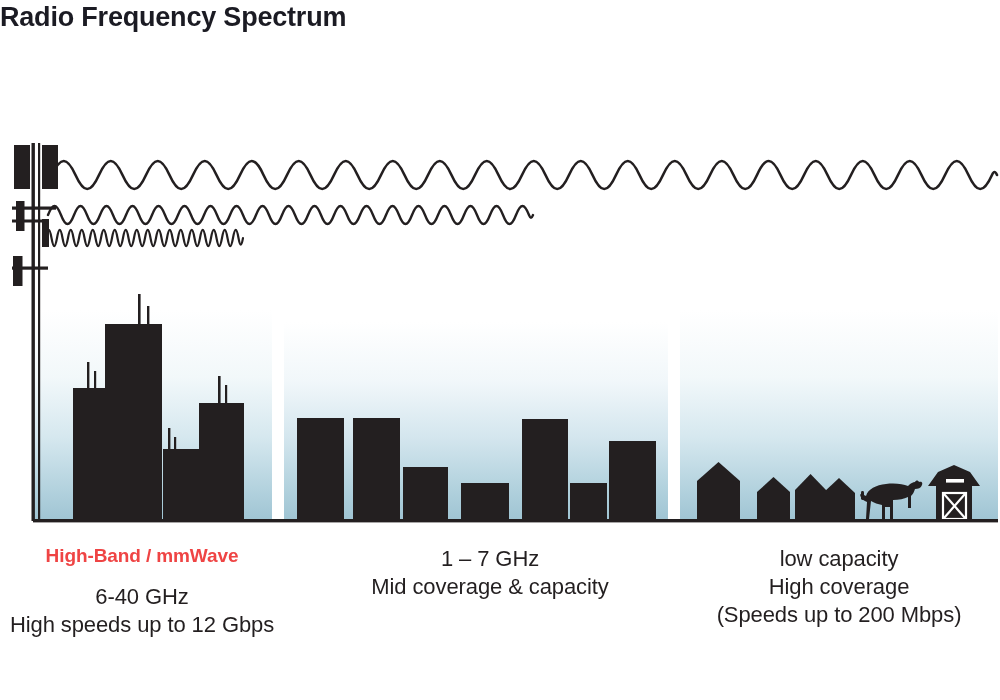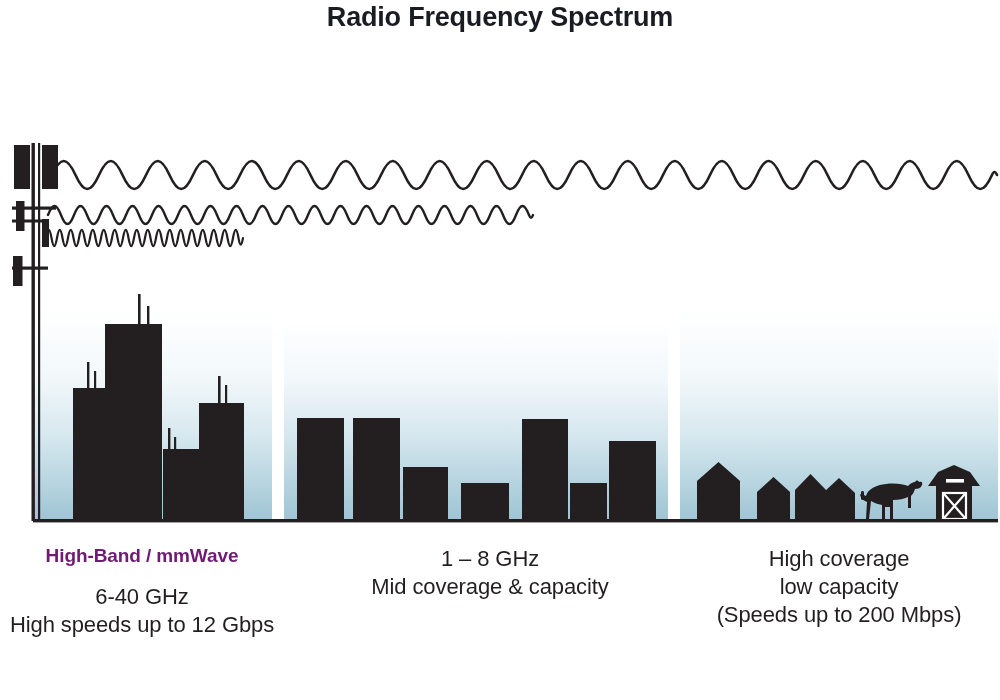--- a/index.html
+++ b/index.html
@@ -19,21 +19,21 @@
     position: absolute;
     left: 0; top: 0;
     width: 1000px;
     height: 700px;
   }
   .title {
     position: absolute;
     left: 0;
     top: 2px;
     width: 1000px;
-    text-align: center;
+    text-align: left;
     font-size: 27px;
     font-weight: bold;
     letter-spacing: -0.2px;
     color: #1b1b23;
   }
   svg.art {
     position: absolute;
     left: 0;
     top: 0;
     width: 1000px;
@@ -51,21 +51,21 @@
     position: absolute;
     top: 0;
     text-align: center;
   }
   .band-high { left: 0px;   width: 284px; }
   .band-mid  { left: 330px; width: 320px; }
   .band-low  { left: 678px; width: 322px; }
   .band-name {
     font-size: 19px;
     font-weight: bold;
-    color: #701a75;
+    color: #ef4444;
     letter-spacing: -0.1px;
     margin: 0 0 16px 0;
     white-space: nowrap;
   }
   .band-desc {
     font-size: 22px;
     font-weight: normal;
     color: #231f20;
     line-height: 28px;
     letter-spacing: -0.1px;
@@ -206,24 +206,24 @@
 
   <div class="band-labels">
 
     <div class="band band-high">
       <div class="band-name">High-Band / mmWave</div>
       <div class="band-desc">6-40 GHz</div>
       <div class="band-desc">High speeds up to 12 Gbps</div>
     </div>
 
     <div class="band band-mid">
-      <div class="band-desc">1 – 8 GHz</div>
+      <div class="band-desc">1 – 7 GHz</div>
       <div class="band-desc">Mid coverage &amp; capacity</div>
     </div>
 
     <div class="band band-low">
+      <div class="band-desc">low capacity</div>
       <div class="band-desc">High coverage</div>
-      <div class="band-desc">low capacity</div>
       <div class="band-desc">(Speeds up to 200 Mbps)</div>
     </div>
 
   </div>
 </div>
 
 </body></html>

